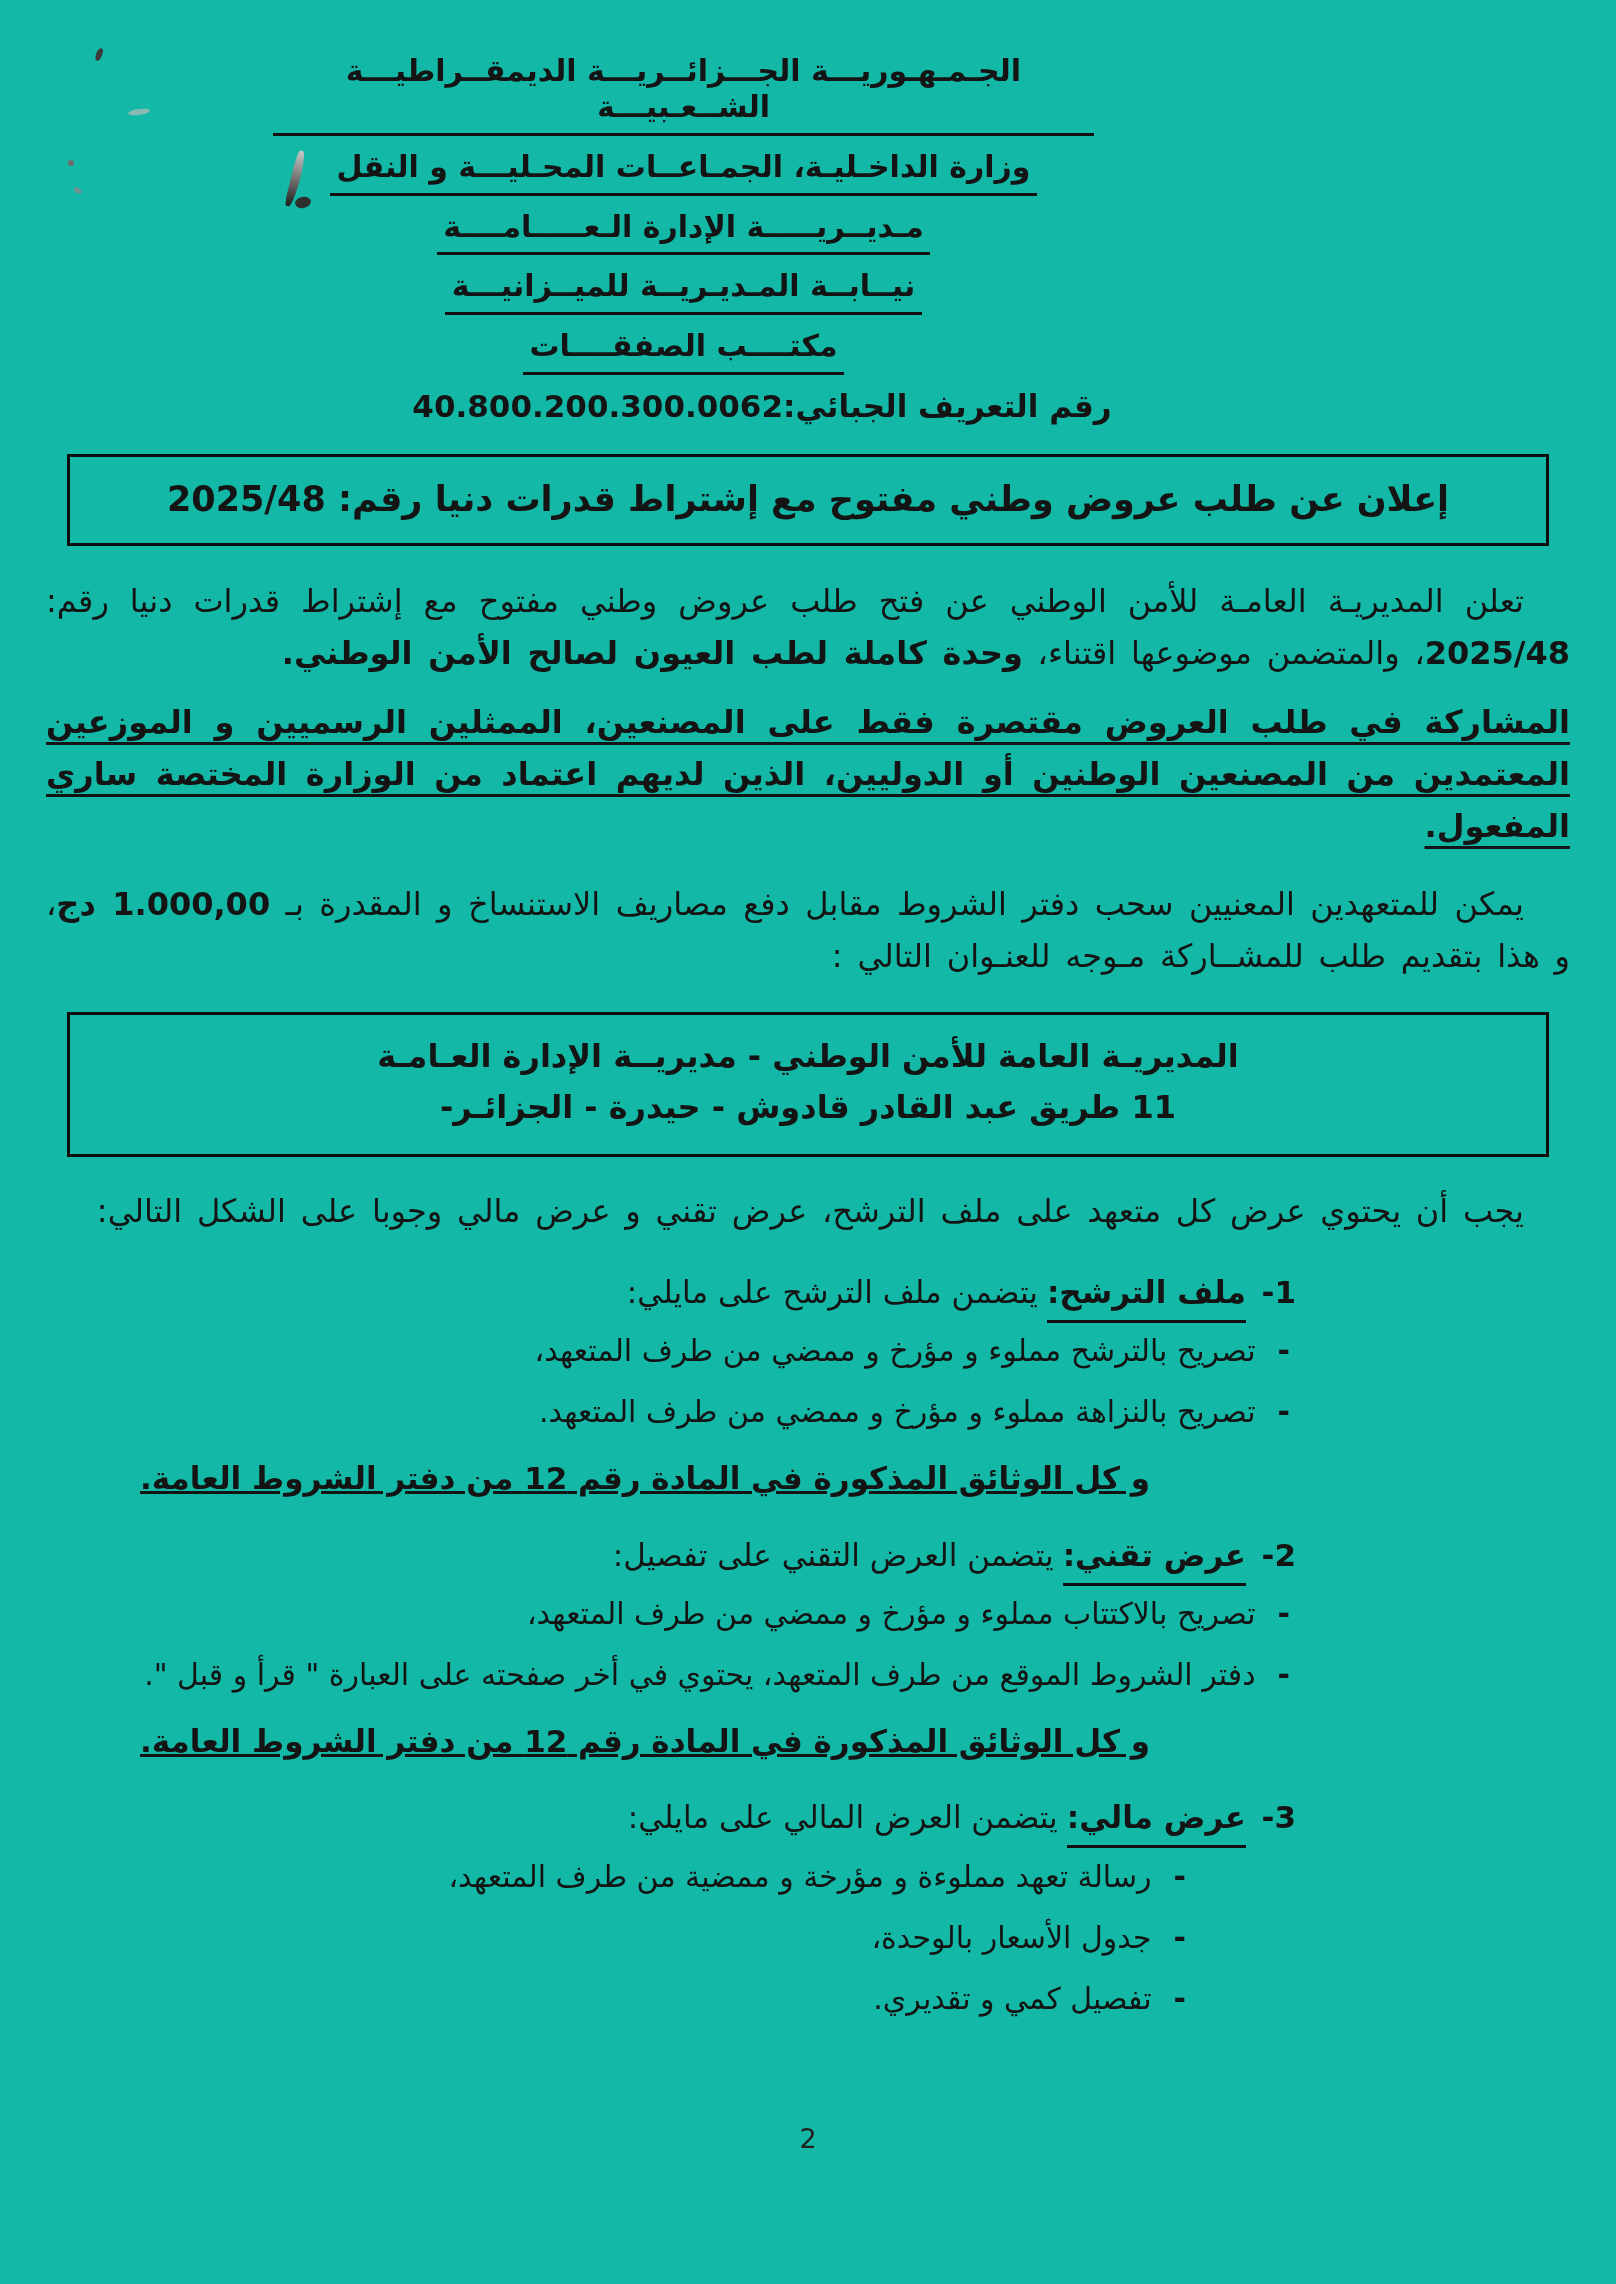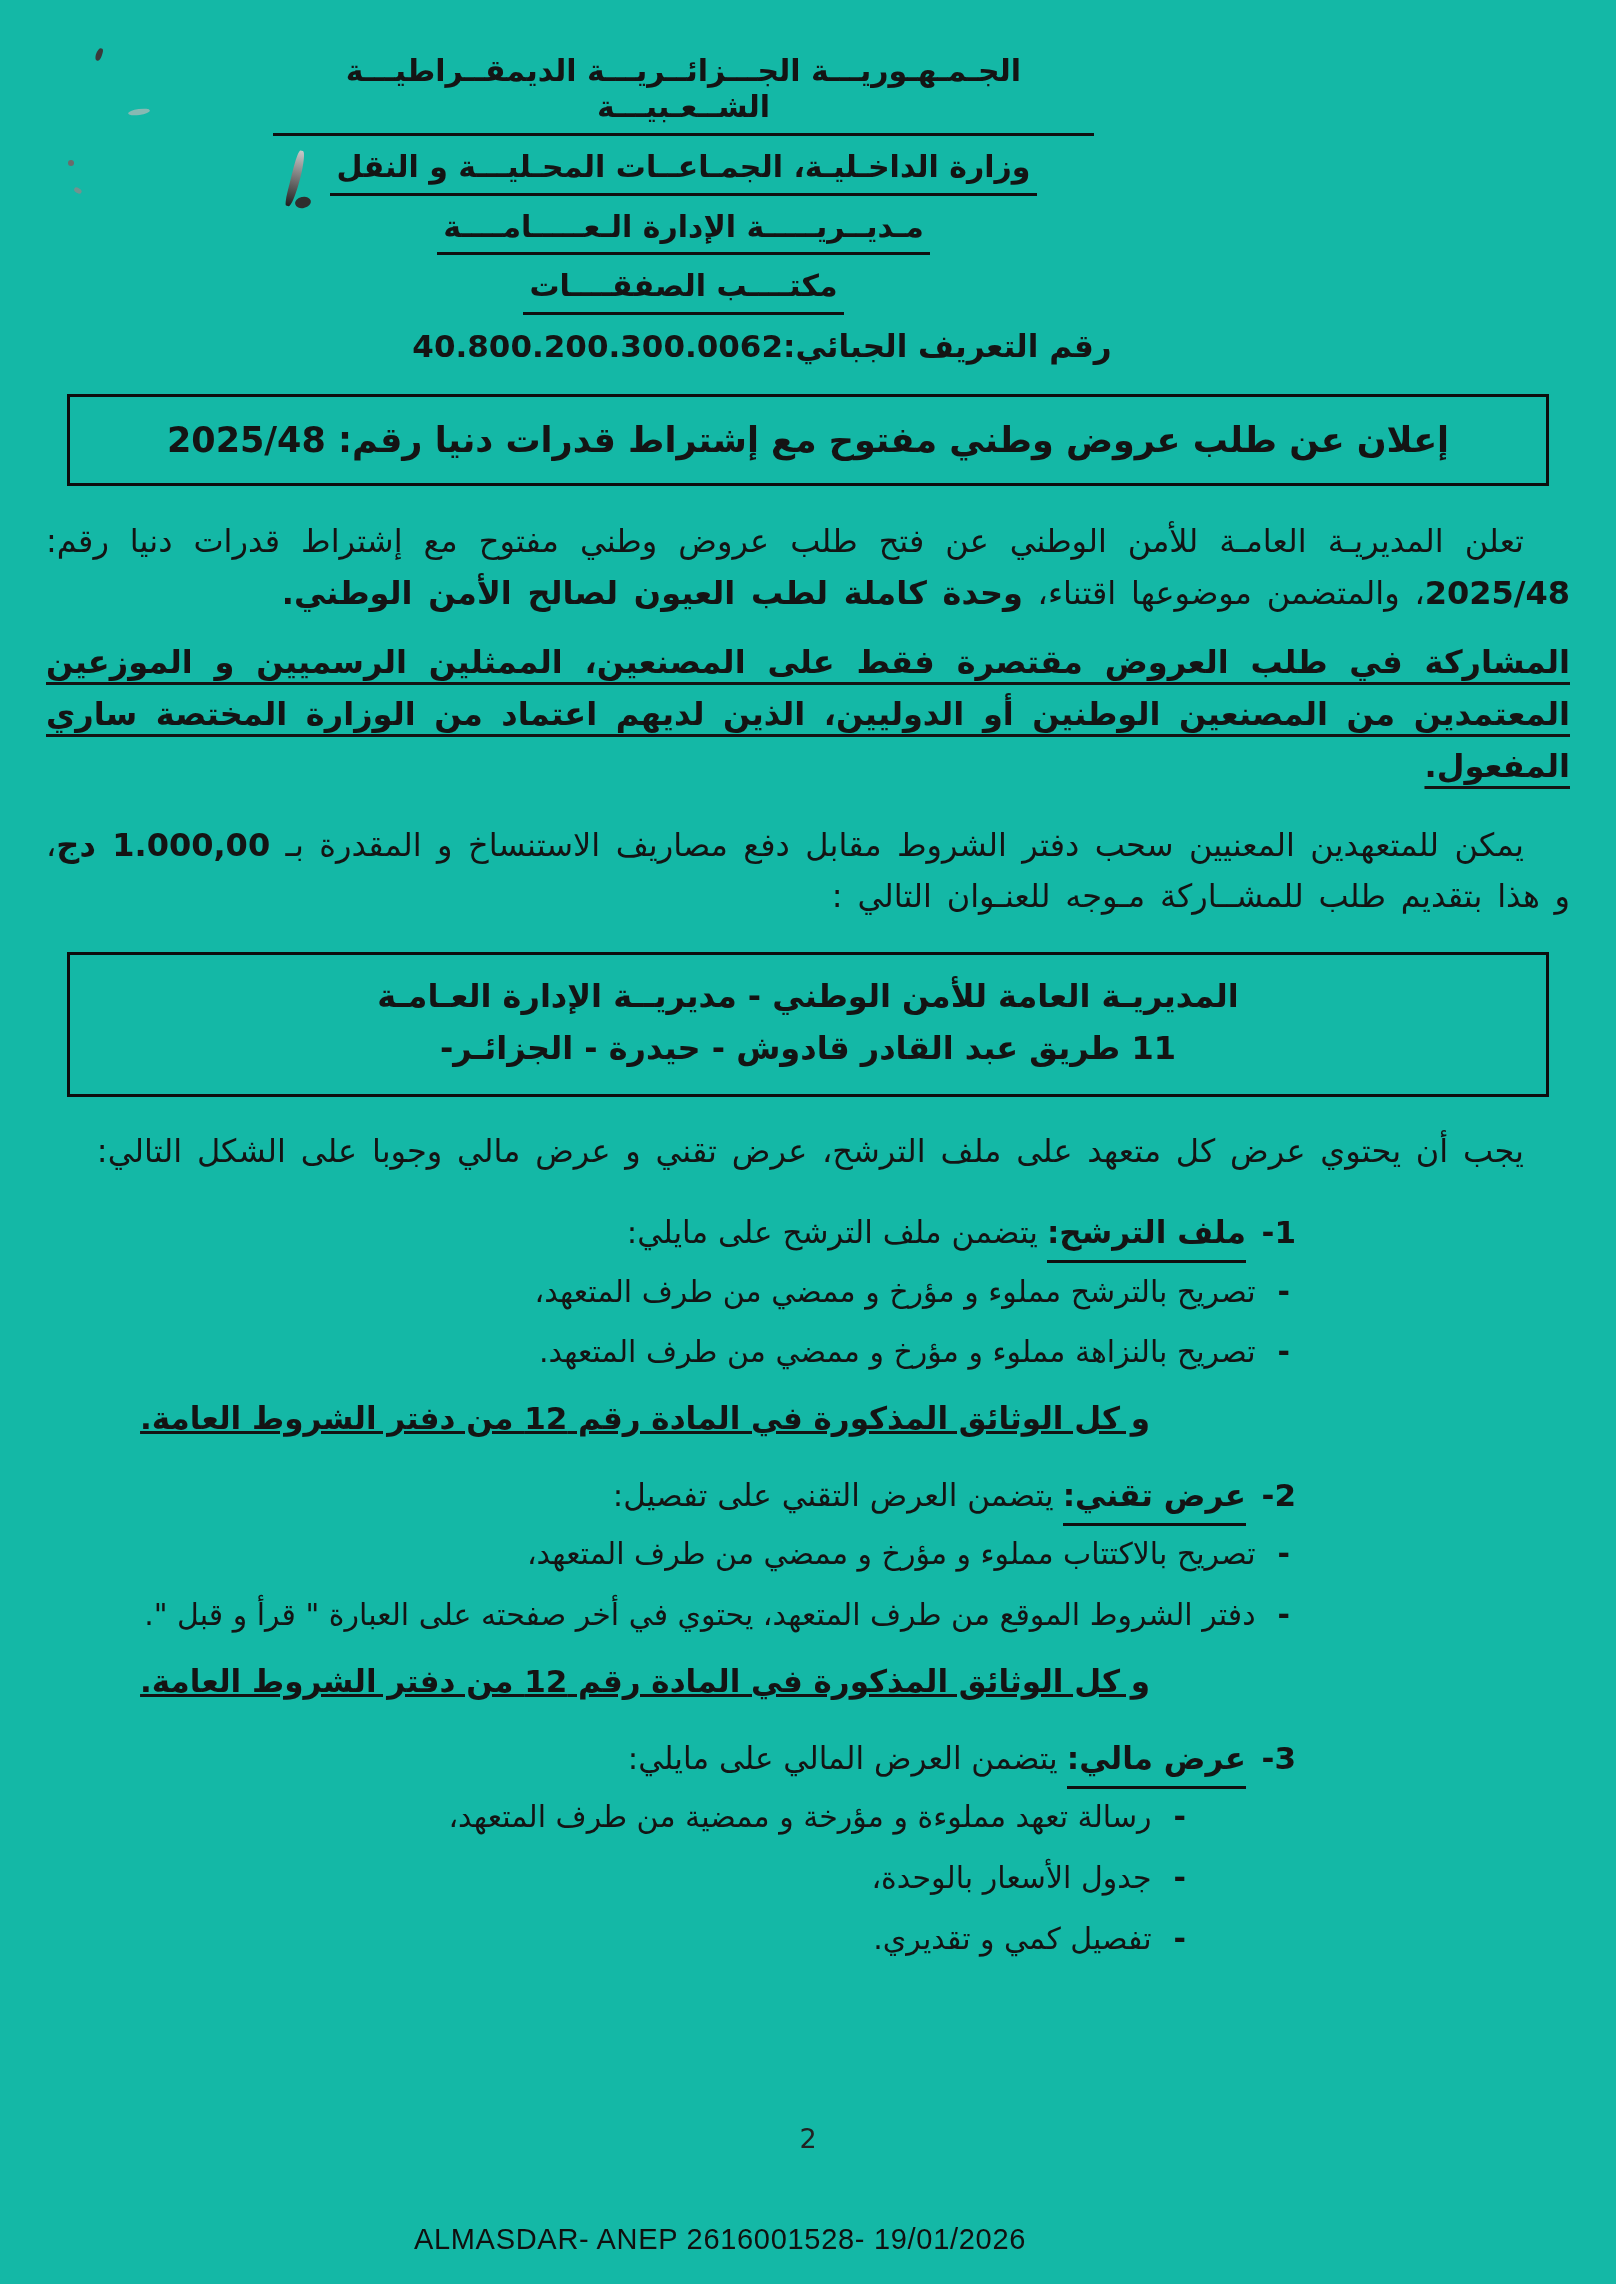--- a/index.html
+++ b/index.html
@@ -126,20 +126,21 @@
   <div class="mark m4"></div>
   <div class="mark m5"></div>
   <div class="mark m6"></div>
 
   <div class="content">
 
     <div class="hdr">
       <div class="hdr-line"><span class="u">الجـمـهـوريـــة الجـــزائــريـــة الديمقــراطيـــة الشــعـبيـــة</span></div>
       <div class="hdr-line"><span class="u">وزارة الداخـليـة، الجمـاعــات المحـليـــة و النقل</span></div>
       <div class="hdr-line"><span class="u">مـديــريـــــة الإدارة الـعـــــامــــة</span></div>
+      <div class="hdr-line"><span class="u">نيــابــة المـديـريــة للميــزانيـــة</span></div>
       <div class="hdr-line"><span class="u">مكتــــب الصفقــــات</span></div>
     </div>
 
     <div class="taxline">
       <span>رقم التعريف الجبائي:</span><span>40.800.200.300.0062</span>
     </div>
 
     <div class="box">
       <div class="box-title">إعلان عن طلب عروض وطني مفتوح مع إشتراط قدرات دنيا  رقم: 2025/48</div>
     </div>
@@ -200,16 +201,15 @@
     </div>
     <div class="item lvl2">
       <span class="dash">-</span>
       <span class="itxt">تفصيل كمي و تقديري.</span>
     </div>
 
   </div>
 
   <div class="pagenum">2</div>
 
-  <div class="footer">ALMASDAR- ANEP 2616001528- 19/01/2026</div>
 
 </div>
 
 
 </body></html>

